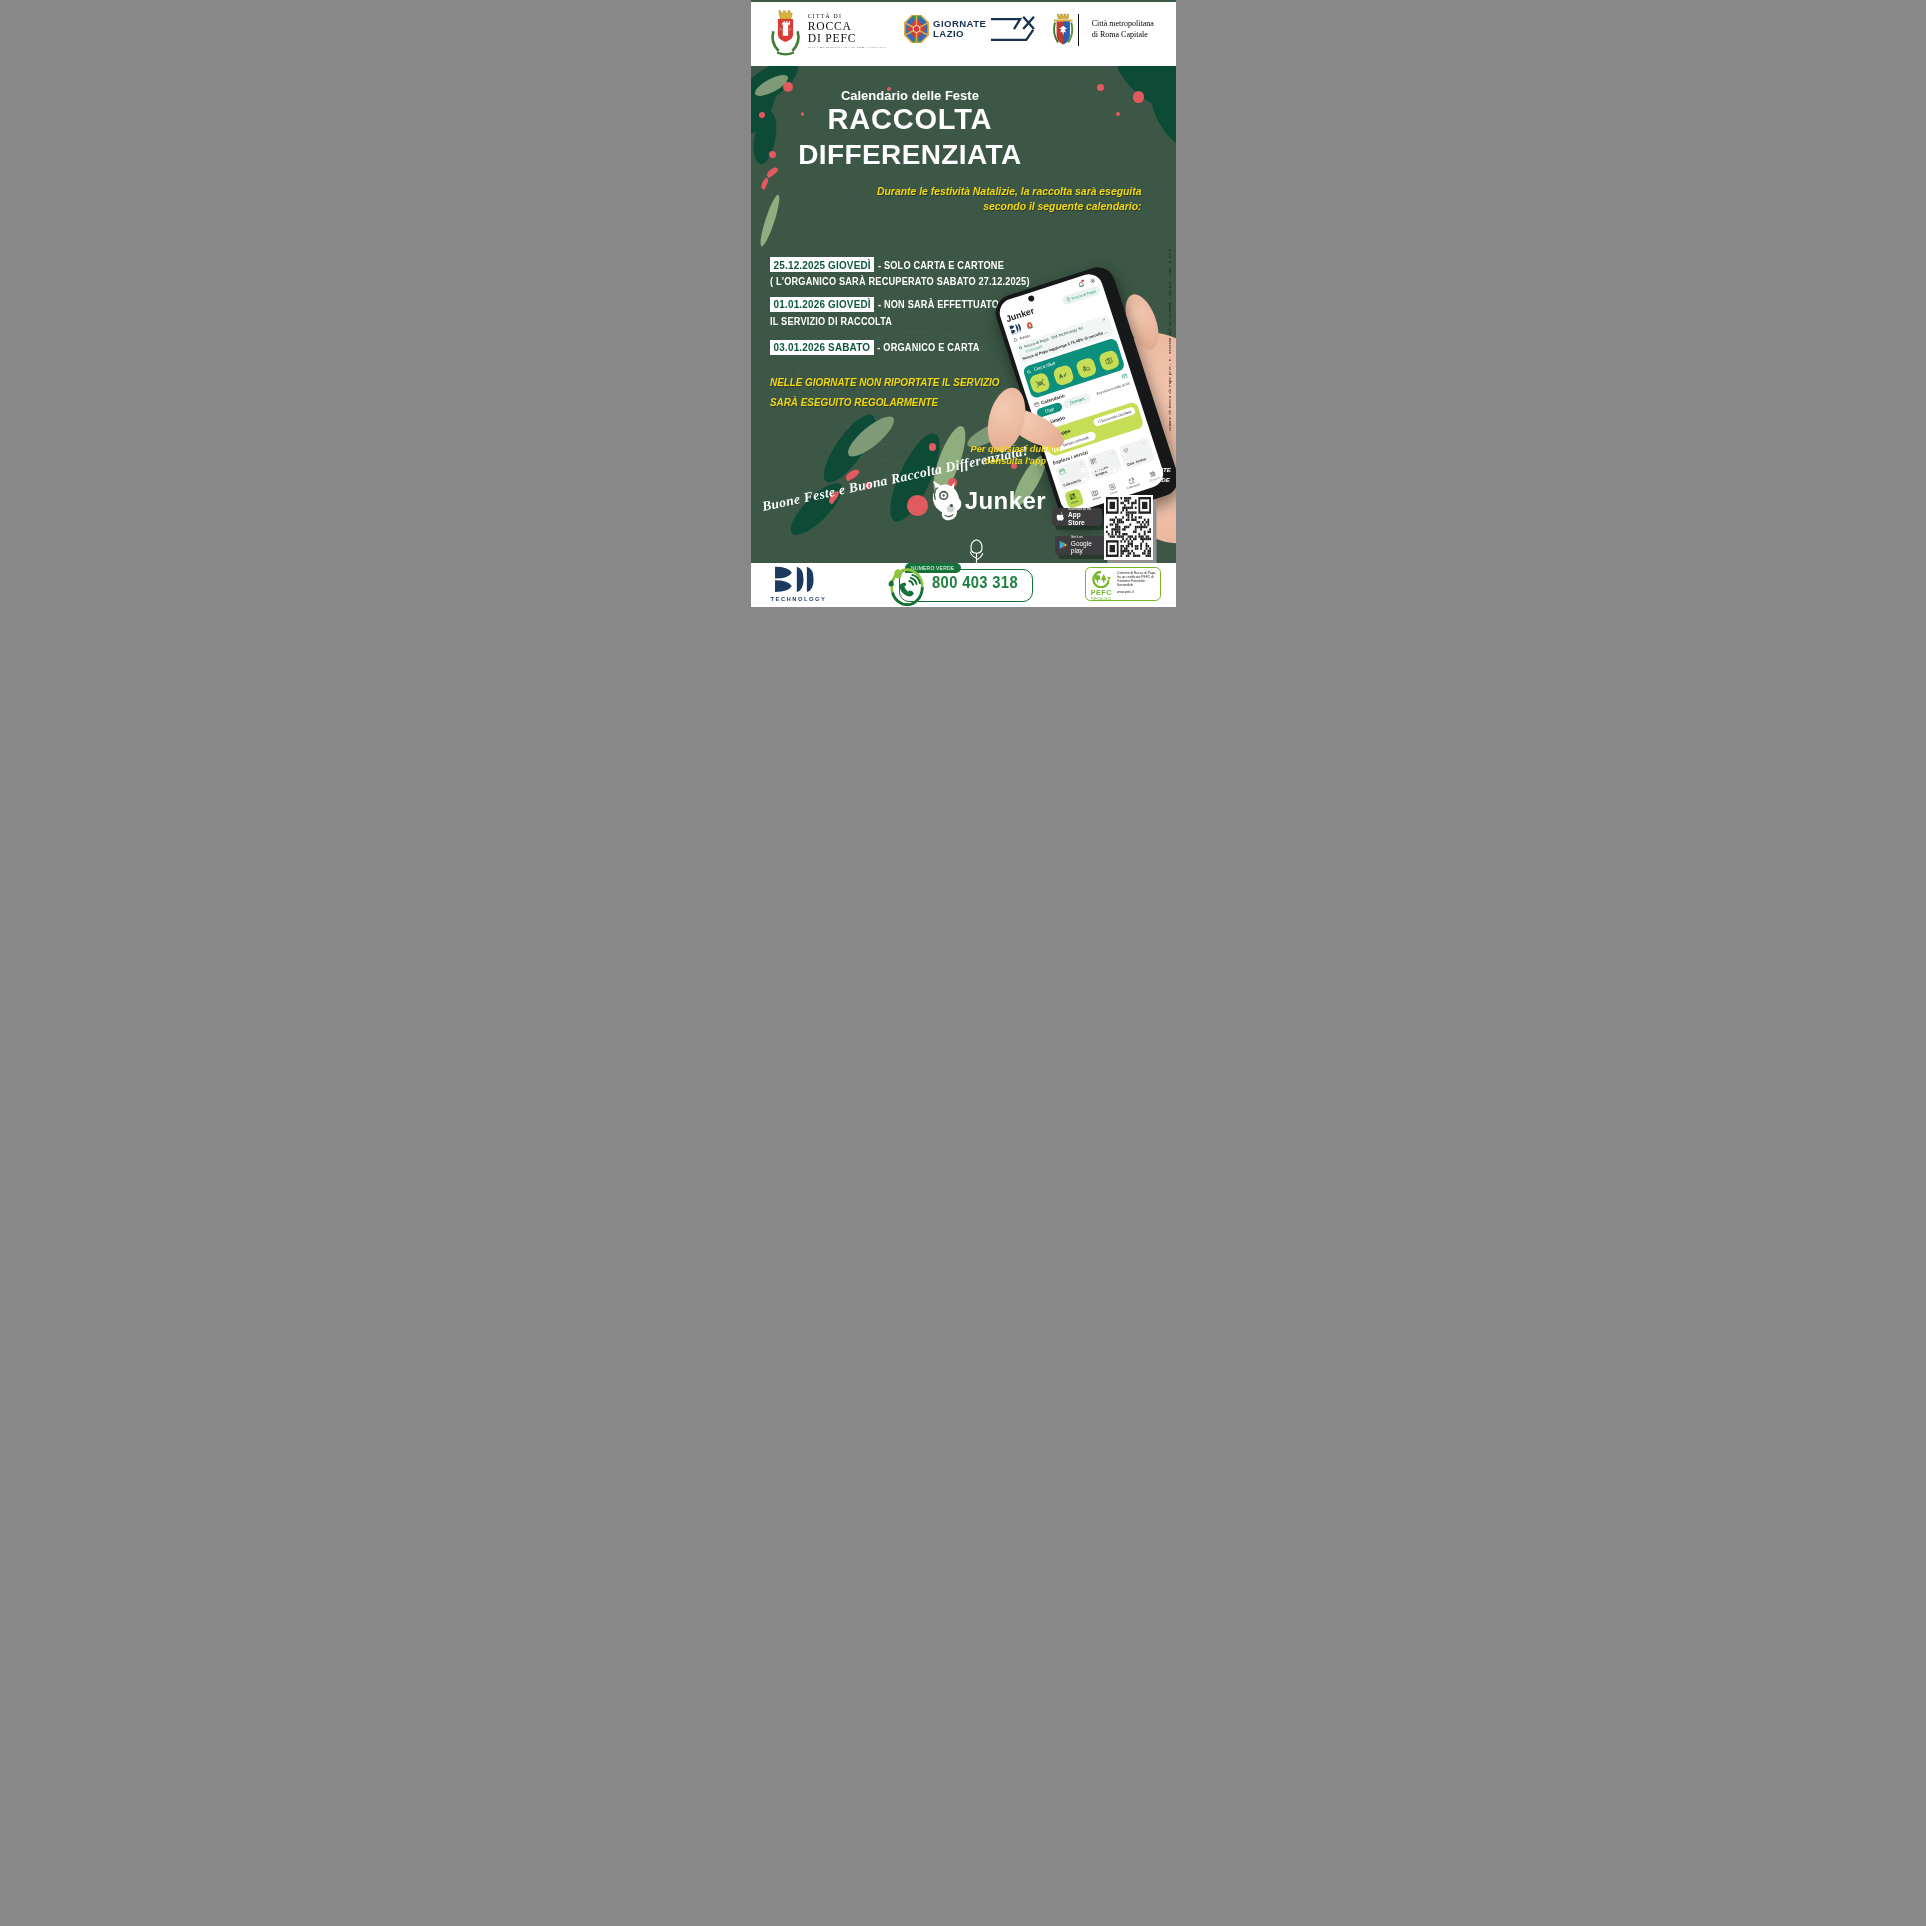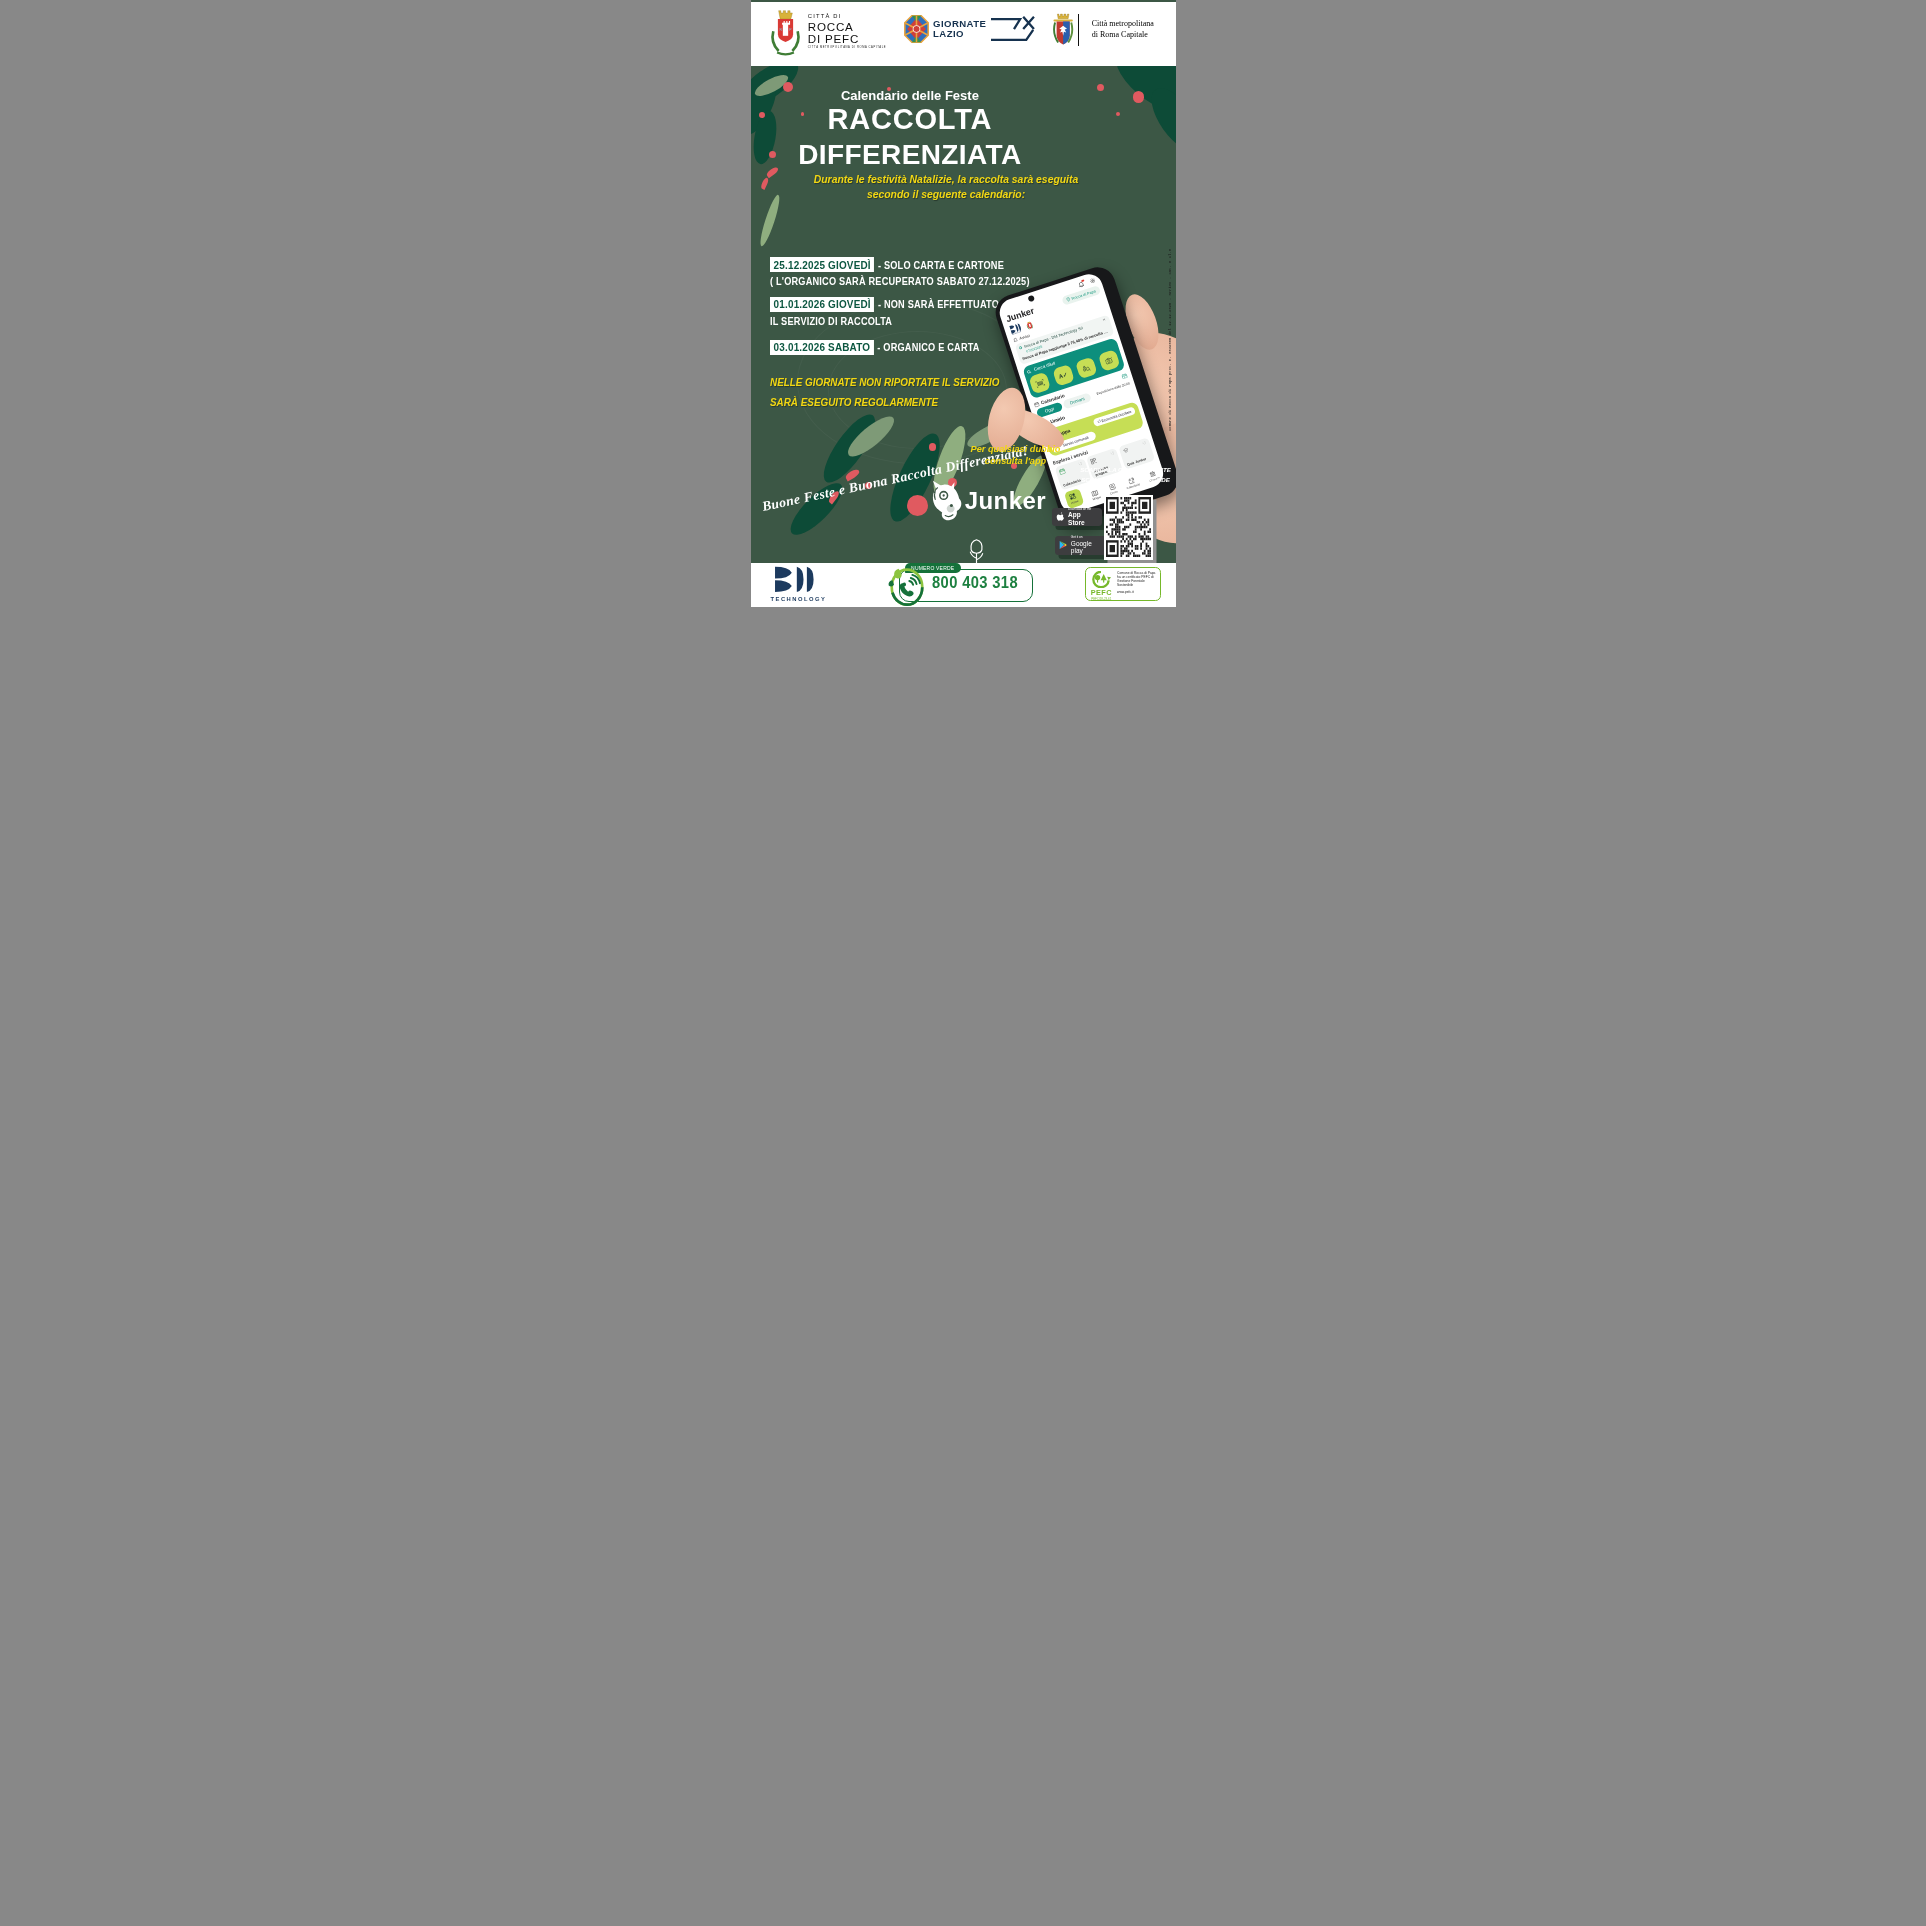--- a/index.html
+++ b/index.html
@@ -1,21 +1,21 @@
 <!DOCTYPE html>
 <html style="font-size:6.2px"><head>
 <meta charset="utf-8">
 <style>
   html,body{margin:0;padding:0;background:#888;}
   .poster{position:relative;width:425px;height:607px;margin:0 auto;background:#3c5745;
           font-family:"Liberation Sans",sans-serif;overflow:hidden;}
   
   .header{position:absolute;top:2.3px;left:0;width:100%;height:64px;background:#fff;z-index:30;}
   .h-left{position:absolute;left:17.7px;top:5.4px;display:flex;align-items:center;gap:4.6px;}
-  .h-left-text{font-family:Liberation Sans, sans-serif;color:#111;line-height:1;}
+  .h-left-text{font-family:Liberation Serif, serif;color:#111;line-height:1;}
   .h-l1{font-size:5.8px;letter-spacing:1.2px;margin-bottom:1.5px;}
   .h-l2,.h-l3{font-size:11.6px;letter-spacing:0.8px;}
   .h-sub{font-size:2.7px;letter-spacing:0.6px;margin-top:1.9px;color:#222;}
   .h-center{position:absolute;left:153px;top:13px;display:flex;align-items:center;gap:4.6px;}
   .lazio-text{color:#16324f;font-weight:700;font-size:9.6px;line-height:1.1;letter-spacing:0.4px;}
   .h-right{position:absolute;left:301px;top:9.2px;display:flex;align-items:center;gap:4.6px;}
   .h-divider{width:0.8px;height:32px;background:#111;}
   .roma-text{font-family:"Liberation Serif",serif;font-size:8px;color:#000;line-height:1.35;margin-left:8px;}
   
   .leaf,.dot,.petal{position:absolute;}
@@ -25,21 +25,21 @@
   .dot{background:#e05a60;border-radius:50%;}
   .petal{background:#e05a60;border-radius:50% 50% 50% 0;}
   .swirl{position:absolute;border:0.8px solid rgba(255,255,255,.04);border-radius:50%;}
   
   .kicker{position:absolute;top:88px;left:0;width:75%;text-align:center;color:#fff;
           font-size:13px;font-weight:700;z-index:5;}
   .title1{position:absolute;top:103px;left:0;width:75%;text-align:center;color:#fff;
           font-size:29px;font-weight:700;letter-spacing:0.8px;z-index:5;}
   .title2{position:absolute;top:139px;left:0;width:75%;text-align:center;color:#fff;
           font-size:28px;font-weight:700;letter-spacing:0.4px;z-index:5;}
-  .intro{position:absolute;top:172px;left:0;width:92%;text-align:center;color:#f2d713;
+  .intro{position:absolute;top:184px;left:0;width:92%;text-align:right;color:#f2d713;
          font-size:10.4px;font-weight:700;font-style:italic;line-height:1.45;z-index:5;
          text-shadow:0.8px 1.2px 0.8px rgba(0,0,0,.35);}
   
   .sched{position:absolute;left:19px;top:257px;z-index:6;width:270px;}
   .srow{margin-bottom:10px;}
   .sline{transform:scaleX(.92);transform-origin:left;white-space:nowrap;}
   .date-box{display:inline-block;background:#fff;color:#0d5741;font-weight:700;
             font-size:10.8px;padding:1.5px 3.9px 1.9px;letter-spacing:0.2px;}
   .rest{color:#fff;font-weight:700;font-size:10px;margin-left:3.9px;letter-spacing:0.2px;}
   .extra{color:#fff;font-weight:700;font-size:10px;margin-top:3.5px;letter-spacing:0.2px;}

